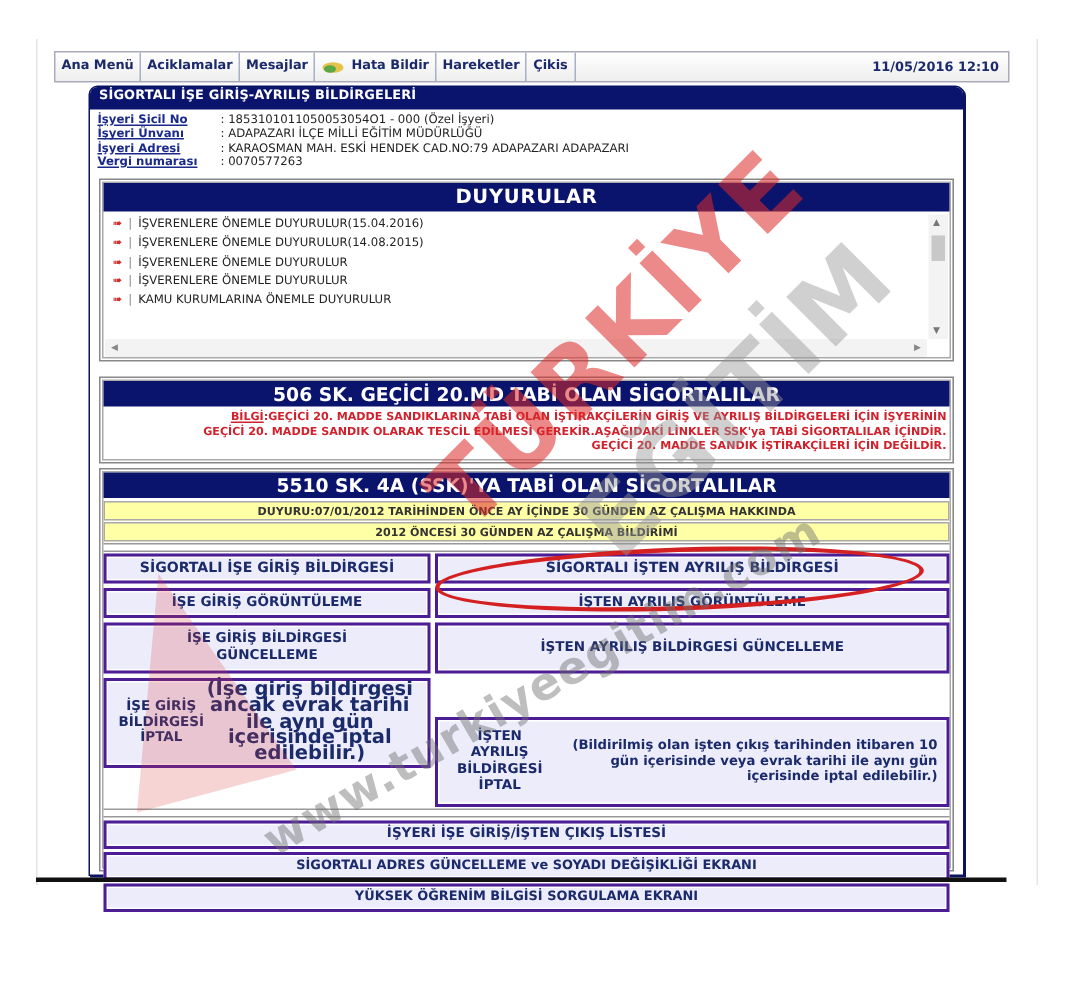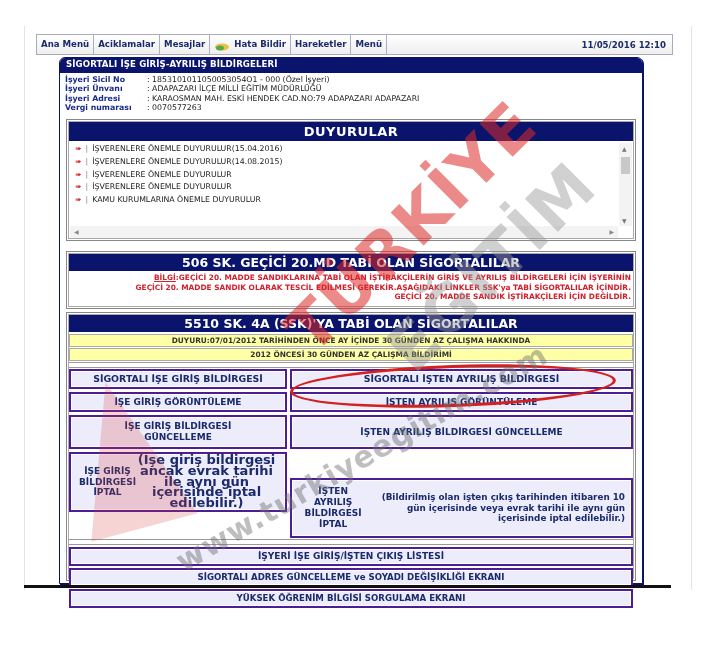--- a/index.html
+++ b/index.html
@@ -10,21 +10,21 @@
   .menubar{position:absolute;left:36px;top:34px;width:635px;height:19px;background:linear-gradient(#ffffff,#eeeeee);border:1px solid #aab;display:flex;align-items:center;font-size:8.6px;font-weight:bold;color:#1a2a6b;}
   .menu-item{padding:0 4px;height:19px;line-height:18px;border-right:1px solid #a8b0c8;white-space:nowrap;cursor:pointer;}
   .menu-item .ico{display:inline-block;width:16px;height:10px;vertical-align:middle;margin-right:4px;position:relative;}
   .menu-spacer{flex:1;}
   .menu-date{padding-right:6px;font-size:8.6px;color:#1a2a6b;}
   
   .panel{position:absolute;left:59px;top:57px;width:582px;height:525px;border:1px solid #0b1460;border-radius:6px 6px 0 0;background:#fff;box-shadow:1px 1px 0 #0b1460;}
   .panel-title{height:14px;background:#0b146c;color:#fff;font-size:8.6px;font-weight:bold;padding:1px 0 0 6px;border-radius:5px 5px 0 0;letter-spacing:.1px;}
   .info{font-size:7.8px;color:#1a1a5a;padding:2px 0 0 5px;line-height:9.3px;}
   .info .row{display:flex;}
-  .info .k{width:82px;font-weight:bold;color:#1a2a8b;}
+  .info .k{width:82px;font-weight:bold;color:#1a2a8b;text-decoration:underline;}
   .info .v{color:#222;}
   
   .box{position:absolute;left:6px;width:568px;border:1px solid #888;background:#fff;box-shadow:inset 0 0 0 1px #fff, inset 0 0 0 2px #aaa;}
   .bar-head{background:#0b146c;color:#fff;text-align:center;font-weight:bold;}
   .duy-head{height:19px;font-size:13px;line-height:19px;letter-spacing:.5px;}
   .duy-list{position:absolute;left:3px;top:23px;width:548px;height:83px;overflow:hidden;font-size:7.8px;color:#222;}
   .duy-item{height:12.8px;line-height:12.8px;white-space:nowrap;padding-left:5px;}
   .duy-item .arrow{color:#d0312d;font-weight:bold;margin-right:4px;}
   .duy-item .sep{color:#888;margin-right:4px;}
   .vscroll{position:absolute;right:3px;top:23px;width:13px;height:83px;background:#f3f3f3;}
@@ -54,21 +54,21 @@
   <div class="menu-item">Mesajlar</div>
   <div class="menu-item">
     <span class="ico">
       <svg width="16" height="10" viewBox="0 0 16 10">
           <ellipse cx="8" cy="5" rx="7" ry="3.5" fill="#e6c24a"></ellipse>
           <ellipse cx="6" cy="6" rx="4" ry="2.5" fill="#5aa843"></ellipse>
         </svg>
     </span><span>Hata Bildir</span>
   </div>
   <div class="menu-item">Hareketler</div>
-  <div class="menu-item">Menü</div>
+  <div class="menu-item">Çikis</div>
   <div class="menu-spacer"></div>
   <div class="menu-date">11/05/2016 12:10</div>
 </div>
 
 <div class="panel">
   <div class="panel-title">SİGORTALI İŞE GİRİŞ-AYRILIŞ BİLDİRGELERİ</div>
   <div class="info">
     <div class="row">
         <span class="k">İşyeri Sicil No</span>
         <span class="v">: 1853101011050053054O1 - 000 (Özel İşyeri)</span>

